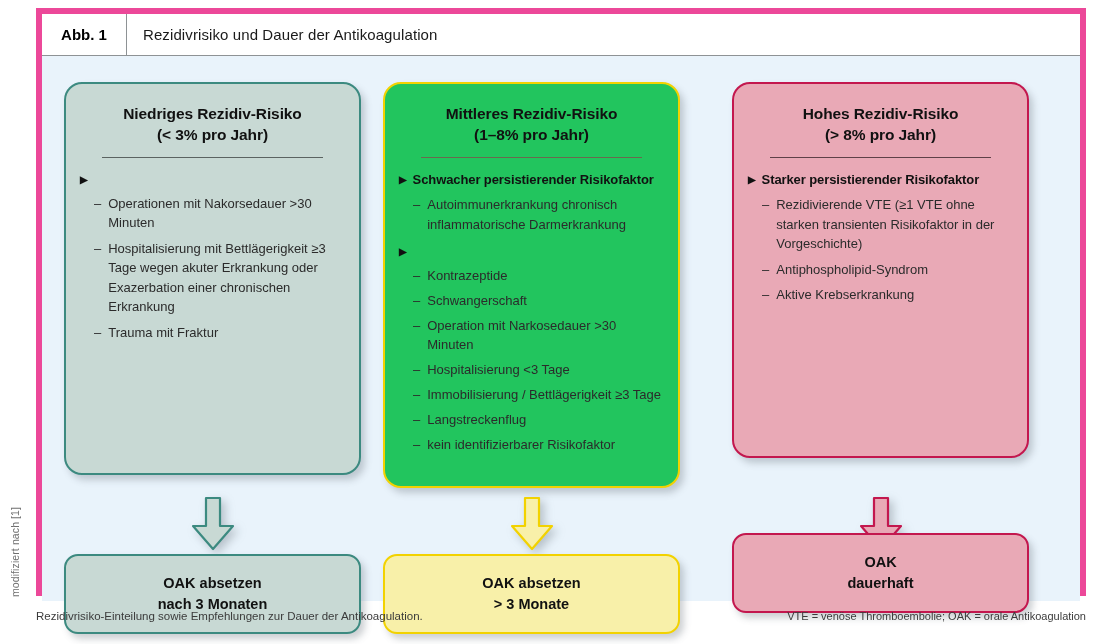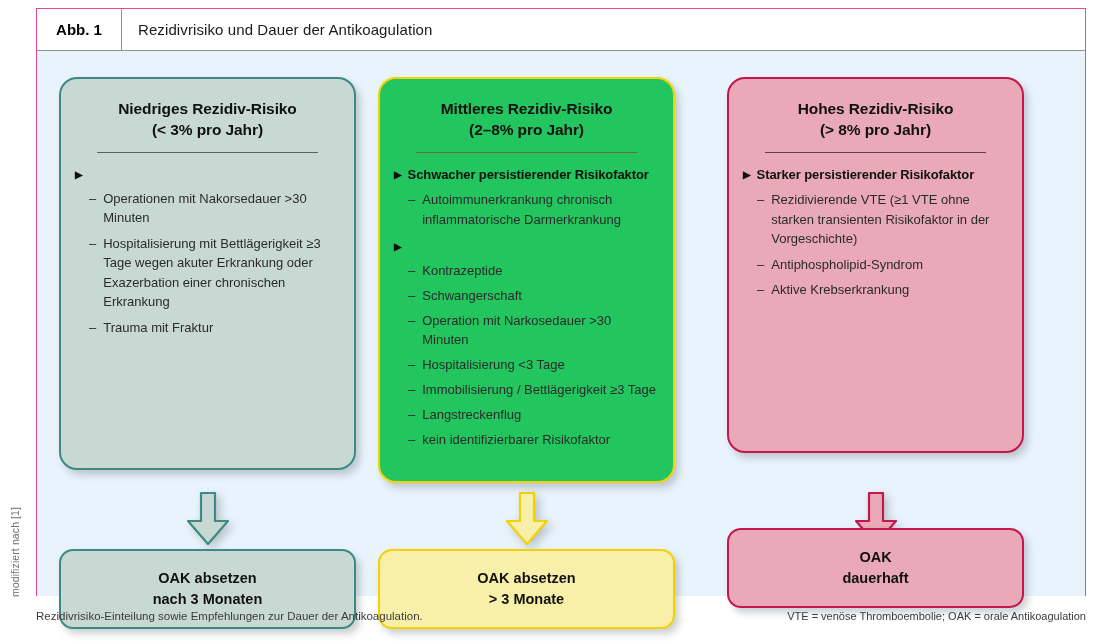--- a/index.html
+++ b/index.html
@@ -37,21 +37,21 @@
     margin-bottom: 42px;
   }
 
   
   .figure {
     position: absolute;
     left: 36px;
     top: 8px;
     width: 1050px;
     height: 588px;
-    border: 1px solid #ec4899;
+    border: 6px solid #ec4899;
     box-sizing: border-box;
     background: #e9f3fb;
   }
   .fig-header {
     height: 41px;
     display: flex;
     align-items: stretch;
     border-bottom: 1px solid #8e9295;
     background: #ffffff;
   }
@@ -251,21 +251,21 @@
       <div>
         <span>OAK absetzen</span><br>
         <span>nach 3 Monaten</span>
       </div>
     </div>
 
     <div class="column col-1">
       <div class="riskcard card-yellow">
         <div class="card-title">
           <span>Mittleres Rezidiv-Risiko</span><br>
-          <span>(2–8% pro Jahr)</span>
+          <span>(1–8% pro Jahr)</span>
         </div>
         <div class="rule rule-yellow"></div>
 
         <div class="group-head">
           <span class="tri">▶</span>
           <span>Schwacher persistierender Risikofaktor</span>
         </div>
         <ul class="bullets">
           <li>
               <span class="dash">–</span>

